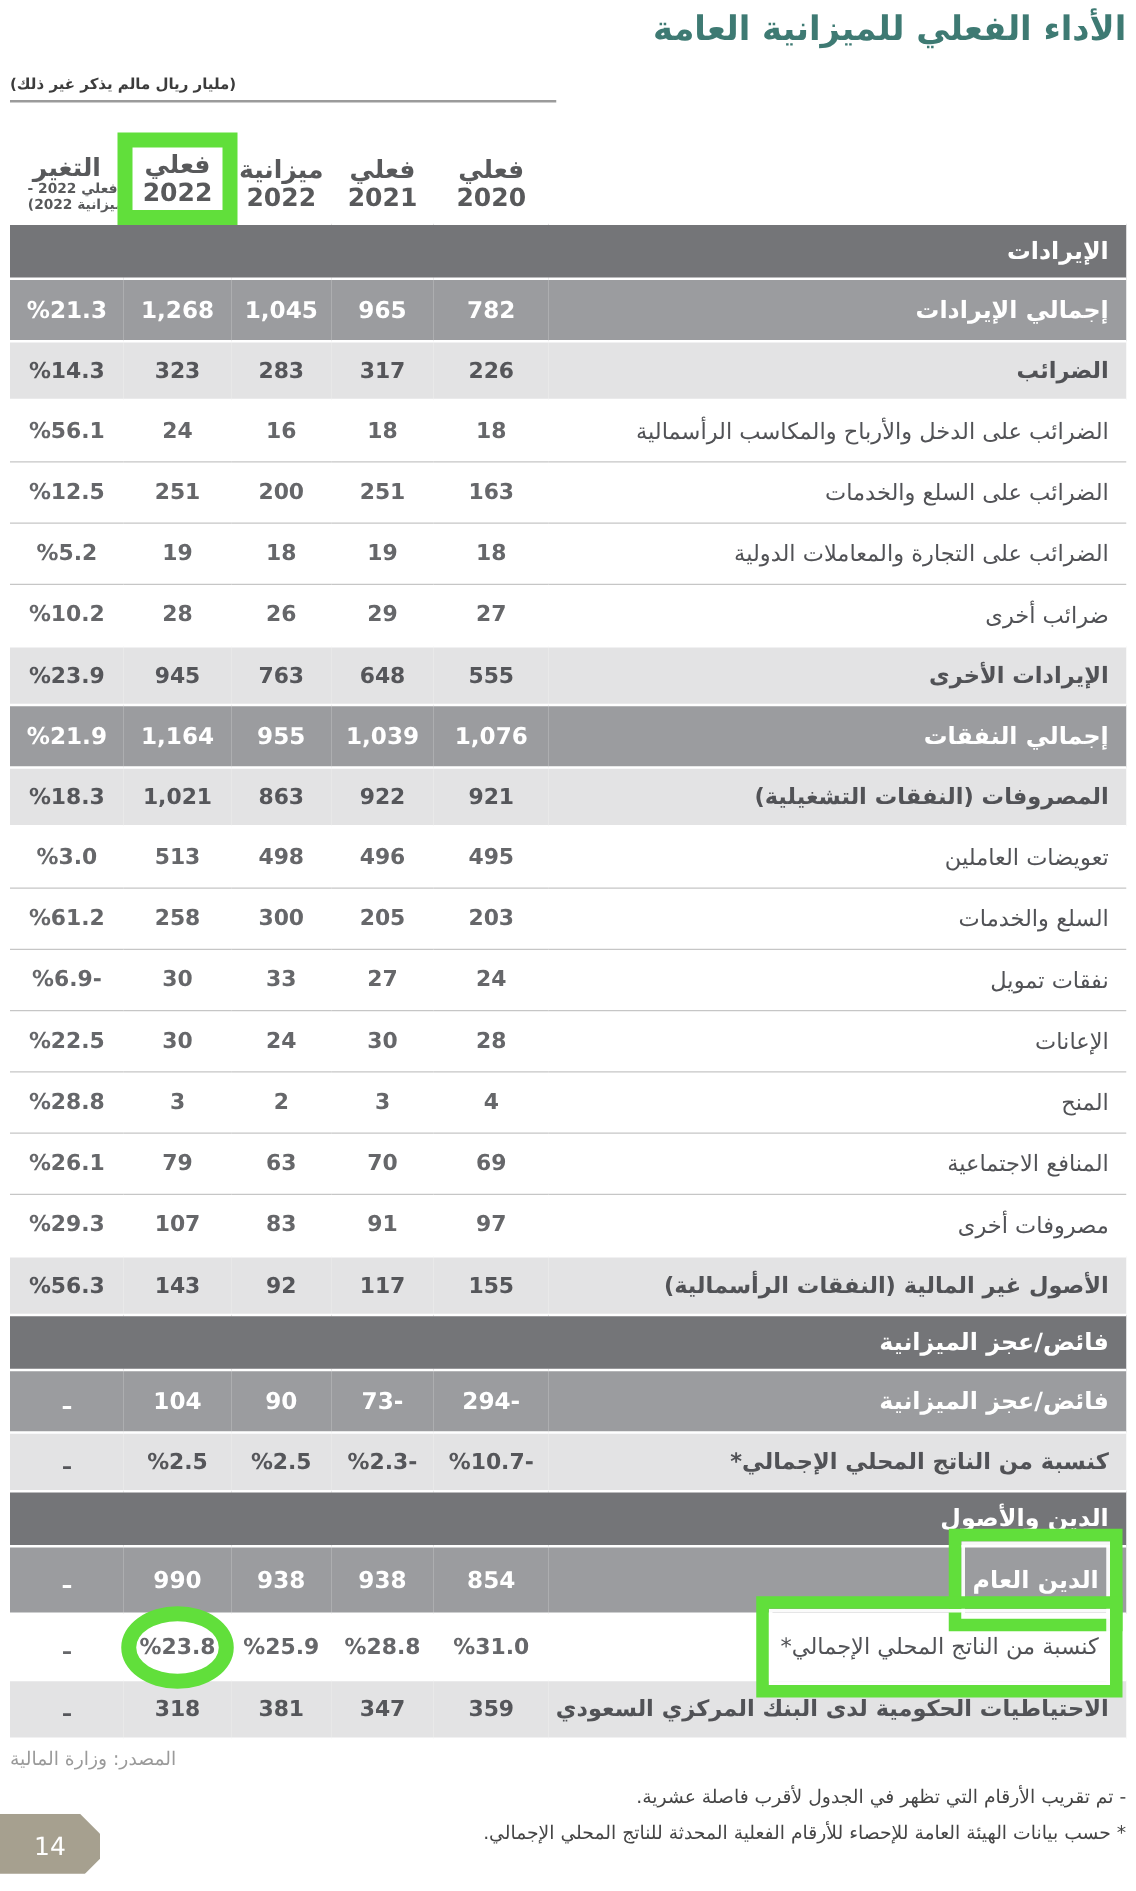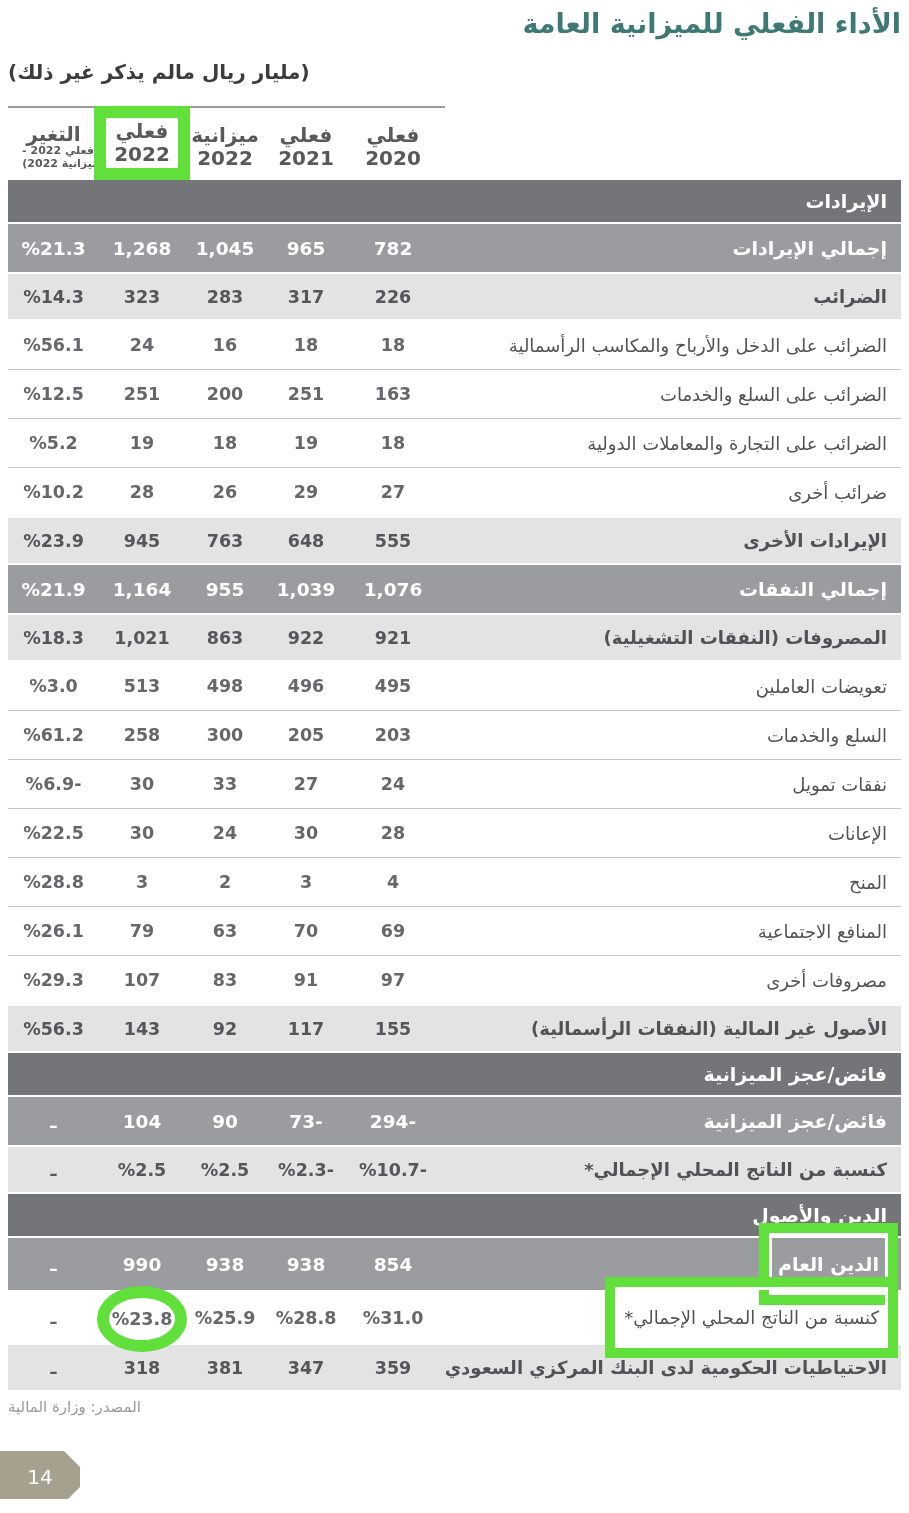--- a/index.html
+++ b/index.html
@@ -5,21 +5,21 @@
   :root{
     --teal:#3e7a73; --green:#61df3b; --bar:#747578; --total:#9b9c9f;
     --sub:#e3e3e4; --badge:#a6a08f; --ink:#515256; --num:#66676a;
   }
   *{box-sizing:content-box;}
   html,body{margin:0;padding:0;background:#fff;}
   .page{position:relative;width:909px;height:1513px;background:#fff;overflow:hidden;
         font-family:"DejaVu Sans",sans-serif;direction:rtl;}
   .title{position:absolute;top:8px;right:8px;font-size:27px;font-weight:bold;color:var(--teal);}
   .subhead{position:absolute;top:60px;left:8px;width:437px;border-bottom:2px solid #9b9b9b;
-           padding-bottom:22px;text-align:left;direction:rtl;font-size:20px;font-weight:bold;color:#3c3c3c;}
+           padding-bottom:6px;text-align:left;direction:rtl;font-size:12px;font-weight:bold;color:#3c3c3c;}
   table.budget{position:absolute;top:92px;right:8px;width:893px;border-collapse:collapse;table-layout:fixed;}
   thead th{height:78px;vertical-align:bottom;padding:0 0 8px 0;font-weight:bold;color:#58595b;}
   .yr-l1{font-size:20px;line-height:22px;text-align:center;}
   .yr-l2{font-size:20px;line-height:24px;text-align:center;}
   .chg-title{font-size:20px;line-height:20px;text-align:center;}
   .chg-note{font-size:11px;line-height:13px;text-align:right;font-weight:bold;}
   tr.section td{height:40px;background:var(--bar);border-top:2px solid #fff;border-bottom:2px solid #fff;
                 color:#fff;font-size:19px;font-weight:bold;padding-right:14px;padding-left:44px;}
   tr.total td{height:46px;background:var(--total);border-top:2px solid #fff;border-bottom:2px solid #fff;
               color:#fff;font-weight:bold;}
@@ -278,15 +278,17 @@
           <td class="val"><span class="n">359</span></td>
           <td class="val"><span class="n">347</span></td>
           <td class="val"><span class="n">381</span></td>
           <td class="val"><span class="n">318</span></td>
           <td class="val"><span class="n">ـ</span></td>
         </tr>
       </tbody>
   </table>
 
   <div class="source">المصدر: وزارة المالية</div>
+  <div class="fnote1">- تم تقريب الأرقام التي تظهر في الجدول لأقرب فاصلة عشرية.</div>
+  <div class="fnote2">* حسب بيانات الهيئة العامة للإحصاء للأرقام الفعلية المحدثة للناتج المحلي الإجمالي.</div>
   <div class="badge">14</div>
 
 </div>
 
 </body></html>

